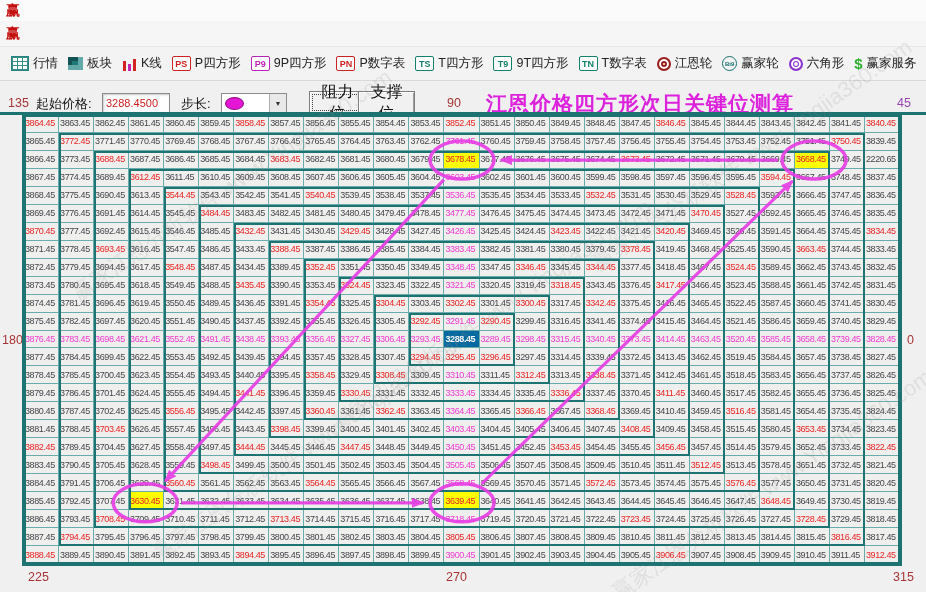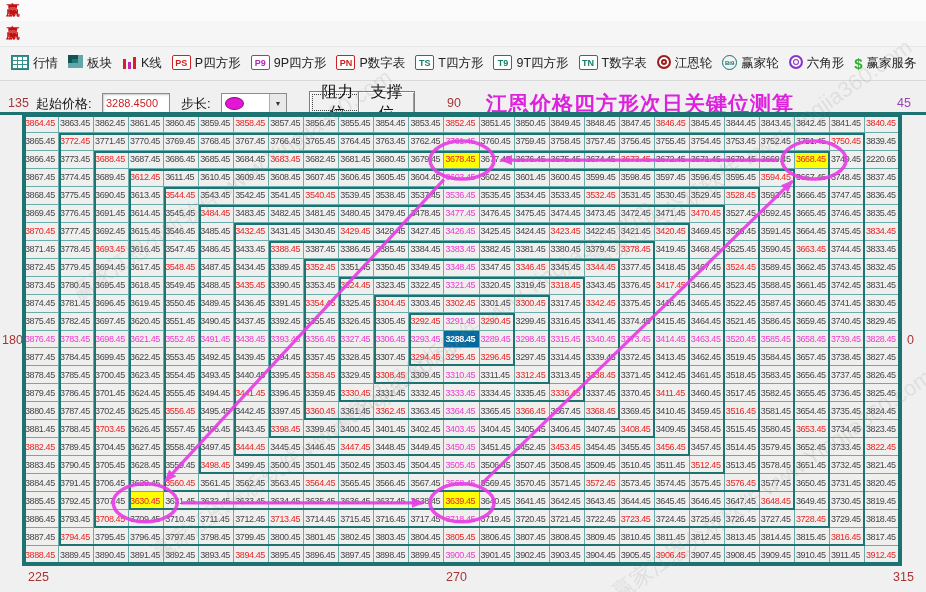--- a/index.html
+++ b/index.html
@@ -9,21 +9,21 @@
   .titlebar{position:absolute;left:0;top:0;right:0;height:21px;background:#fbfbfb;
             border-bottom:1px solid #e3e3e3;display:flex;align-items:center;padding-left:6px;
             font-size:12.5px;color:#111}
   .logo{color:#c40f0f;font-weight:bold;font-size:14px;margin-right:6px}
   .menubar{position:absolute;left:0;top:21px;right:0;height:25px;background:#f6f6f6;
            display:flex;align-items:center;font-size:12.5px;padding-left:6px}
   .menu-item{padding:2px 9px;cursor:default}
   .toolbar{position:absolute;left:0;top:46px;right:0;height:33px;background:#f3f3f3;
            border-top:1px solid #e8e8e8;border-bottom:1px solid #d9d9d9;
            display:flex;align-items:center;font-size:12.5px;padding-left:6px}
-  .tb-item{display:flex;align-items:flex-start;margin:8px 5px;white-space:nowrap}
+  .tb-item{display:flex;align-items:center;margin:8px 5px;white-space:nowrap}
   .badge{display:inline-flex;align-items:center;justify-content:center;min-width:15px;height:13px;
          border:1px solid;border-radius:2px;font-size:9px;font-weight:bold;background:#fff;
          margin-right:4px;padding:0 1px}
   .ic{margin-right:4px}
   .ic-table{width:16px;height:13px;border:1px solid #2b8080;background:#fff;
             background-image:linear-gradient(#35908d 1px,transparent 1px),
                              linear-gradient(90deg,#35908d 1px,transparent 1px);
             background-size:5px 4px}
   .ic-blocks{width:15px;height:13px;background:#1f7878;
              box-shadow:inset -5px -5px 0 #63a8a8,inset 4px 4px 0 #135252}

